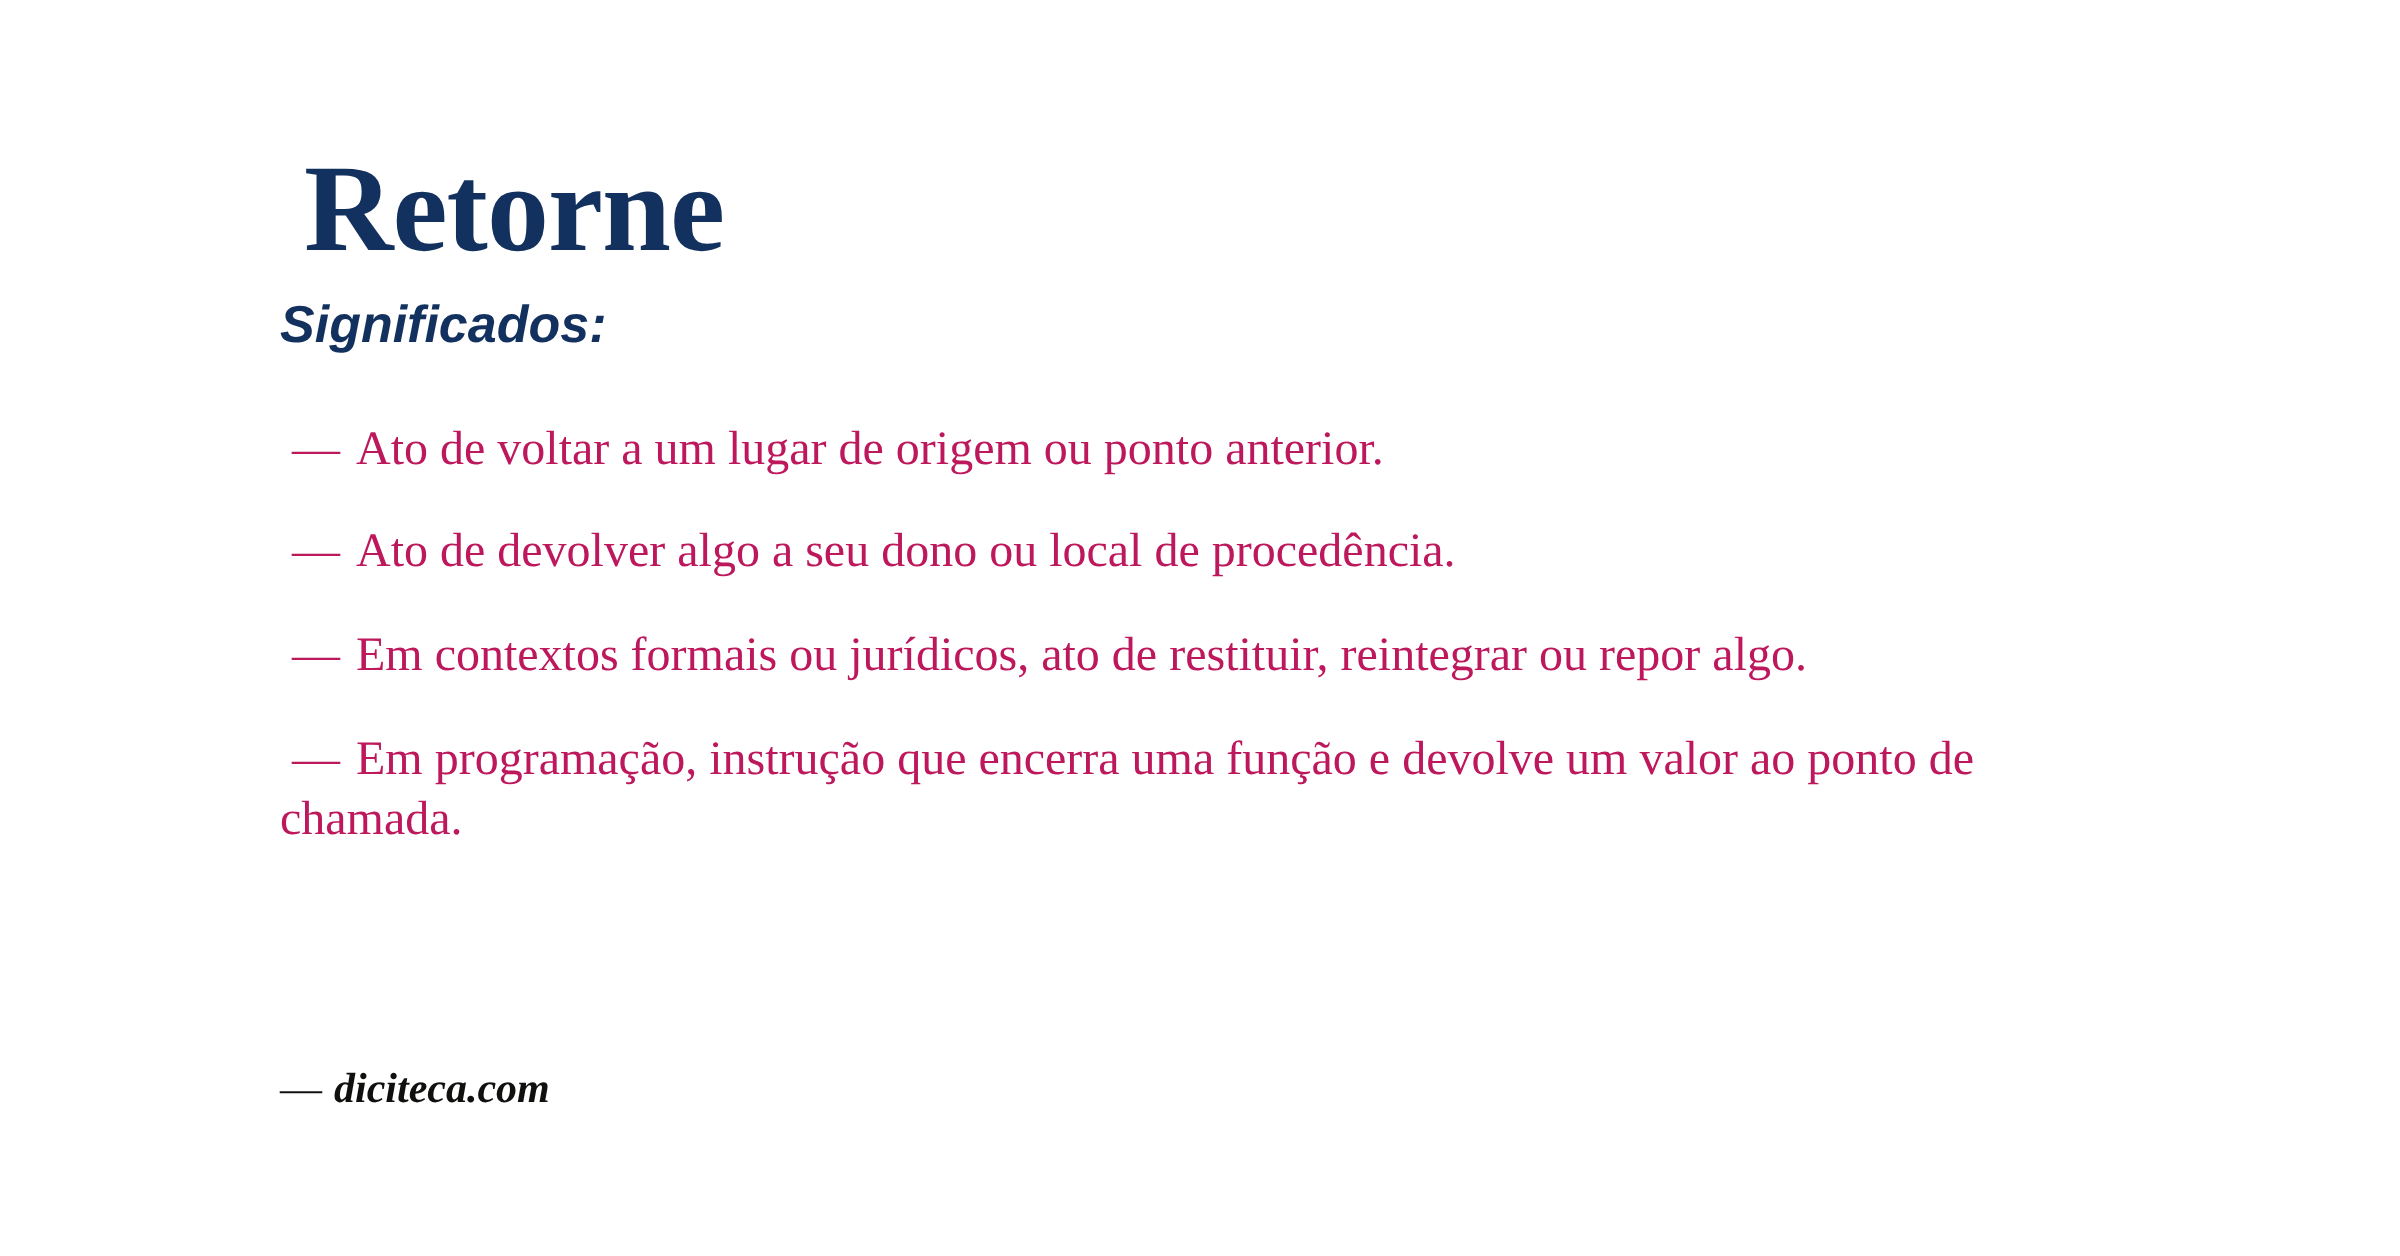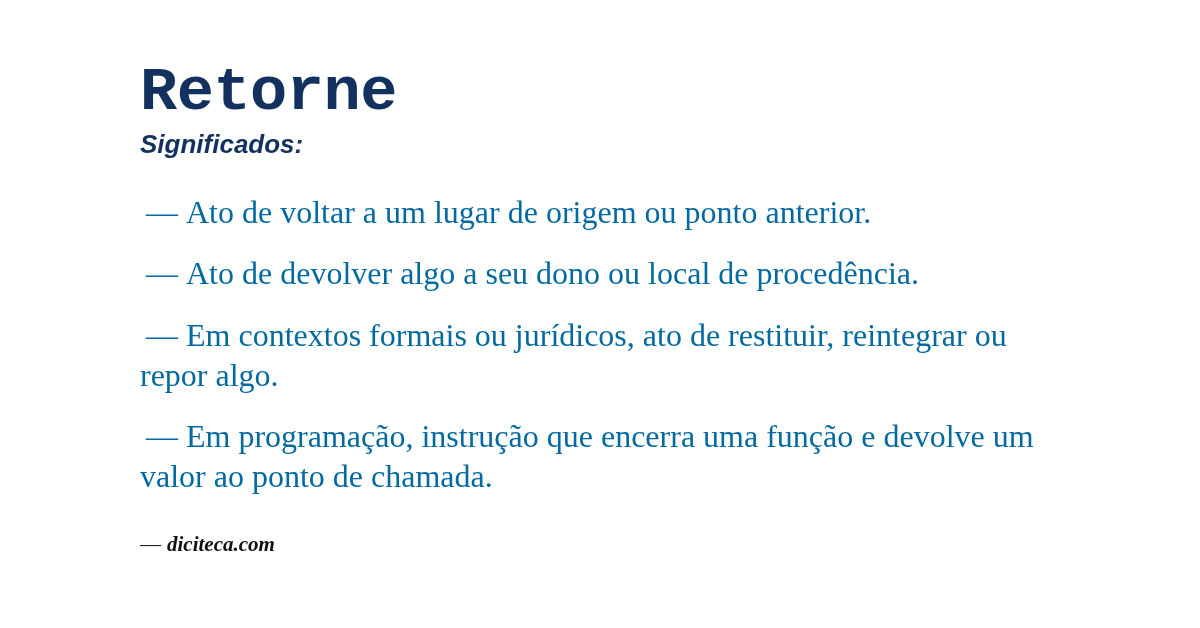--- a/index.html
+++ b/index.html
@@ -14,46 +14,46 @@
     overflow: hidden;
   }
   .card {
     position: relative;
     width: 1200px;
     height: 628px;
     box-sizing: border-box;
     padding: 56px 140px 0 140px;
   }
   .headword {
-    font-family: Liberation Mono, monospace;
+    font-family: Liberation Serif, serif;
     font-size: 62px;
     line-height: 1.0;
     font-weight: 700;
     color: #13315e;
     letter-spacing: -0.5px;
-    margin: 0;
+    margin: 12px;
     padding-top: 6px;
   }
   .subtitle {
     font-family: Liberation Sans, sans-serif;
     font-size: 26px;
     font-style: italic;
     font-weight: 700;
     color: #13315e;
     margin: 6px 0 0 0;
     line-height: 1.1;
   }
   .senses {
     margin-top: 34px;
   }
   .sense {
     font-family: "Liberation Serif", "DejaVu Serif", serif;
-    font-size: 32px;
+    font-size: 24px;
     line-height: 1.24;
-    color: #0369a1;
+    color: #be185d;
     margin: 0 0 22px 0;
     max-width: 930px;
     text-indent: 0;
   }
   .sense .dash {
     display: inline-block;
     padding-left: 6px;
     padding-right: 8px;
   }
   .source {

